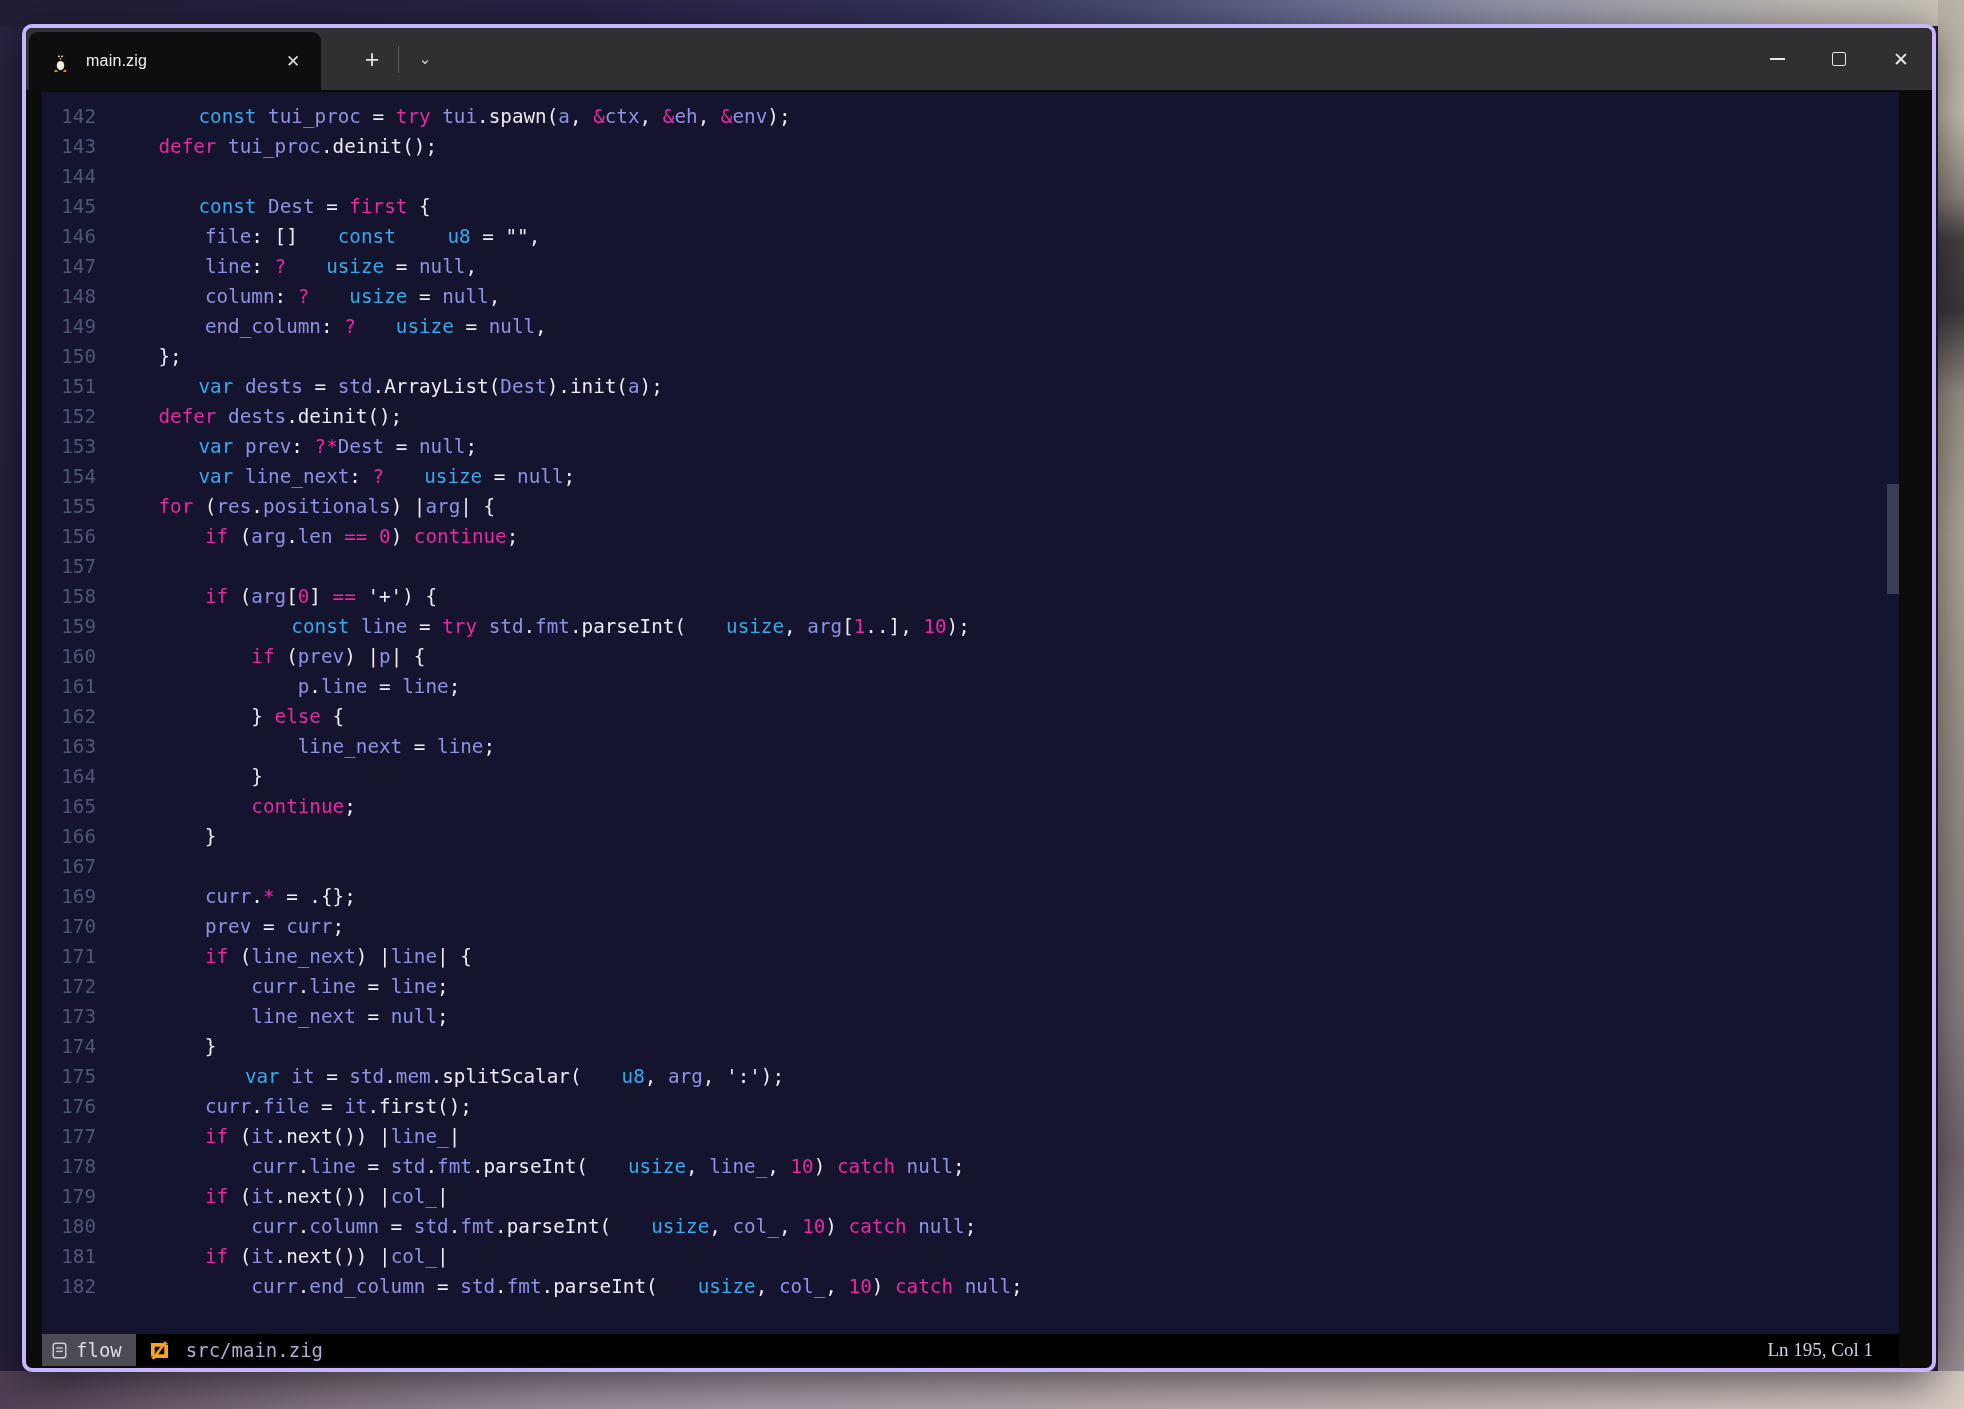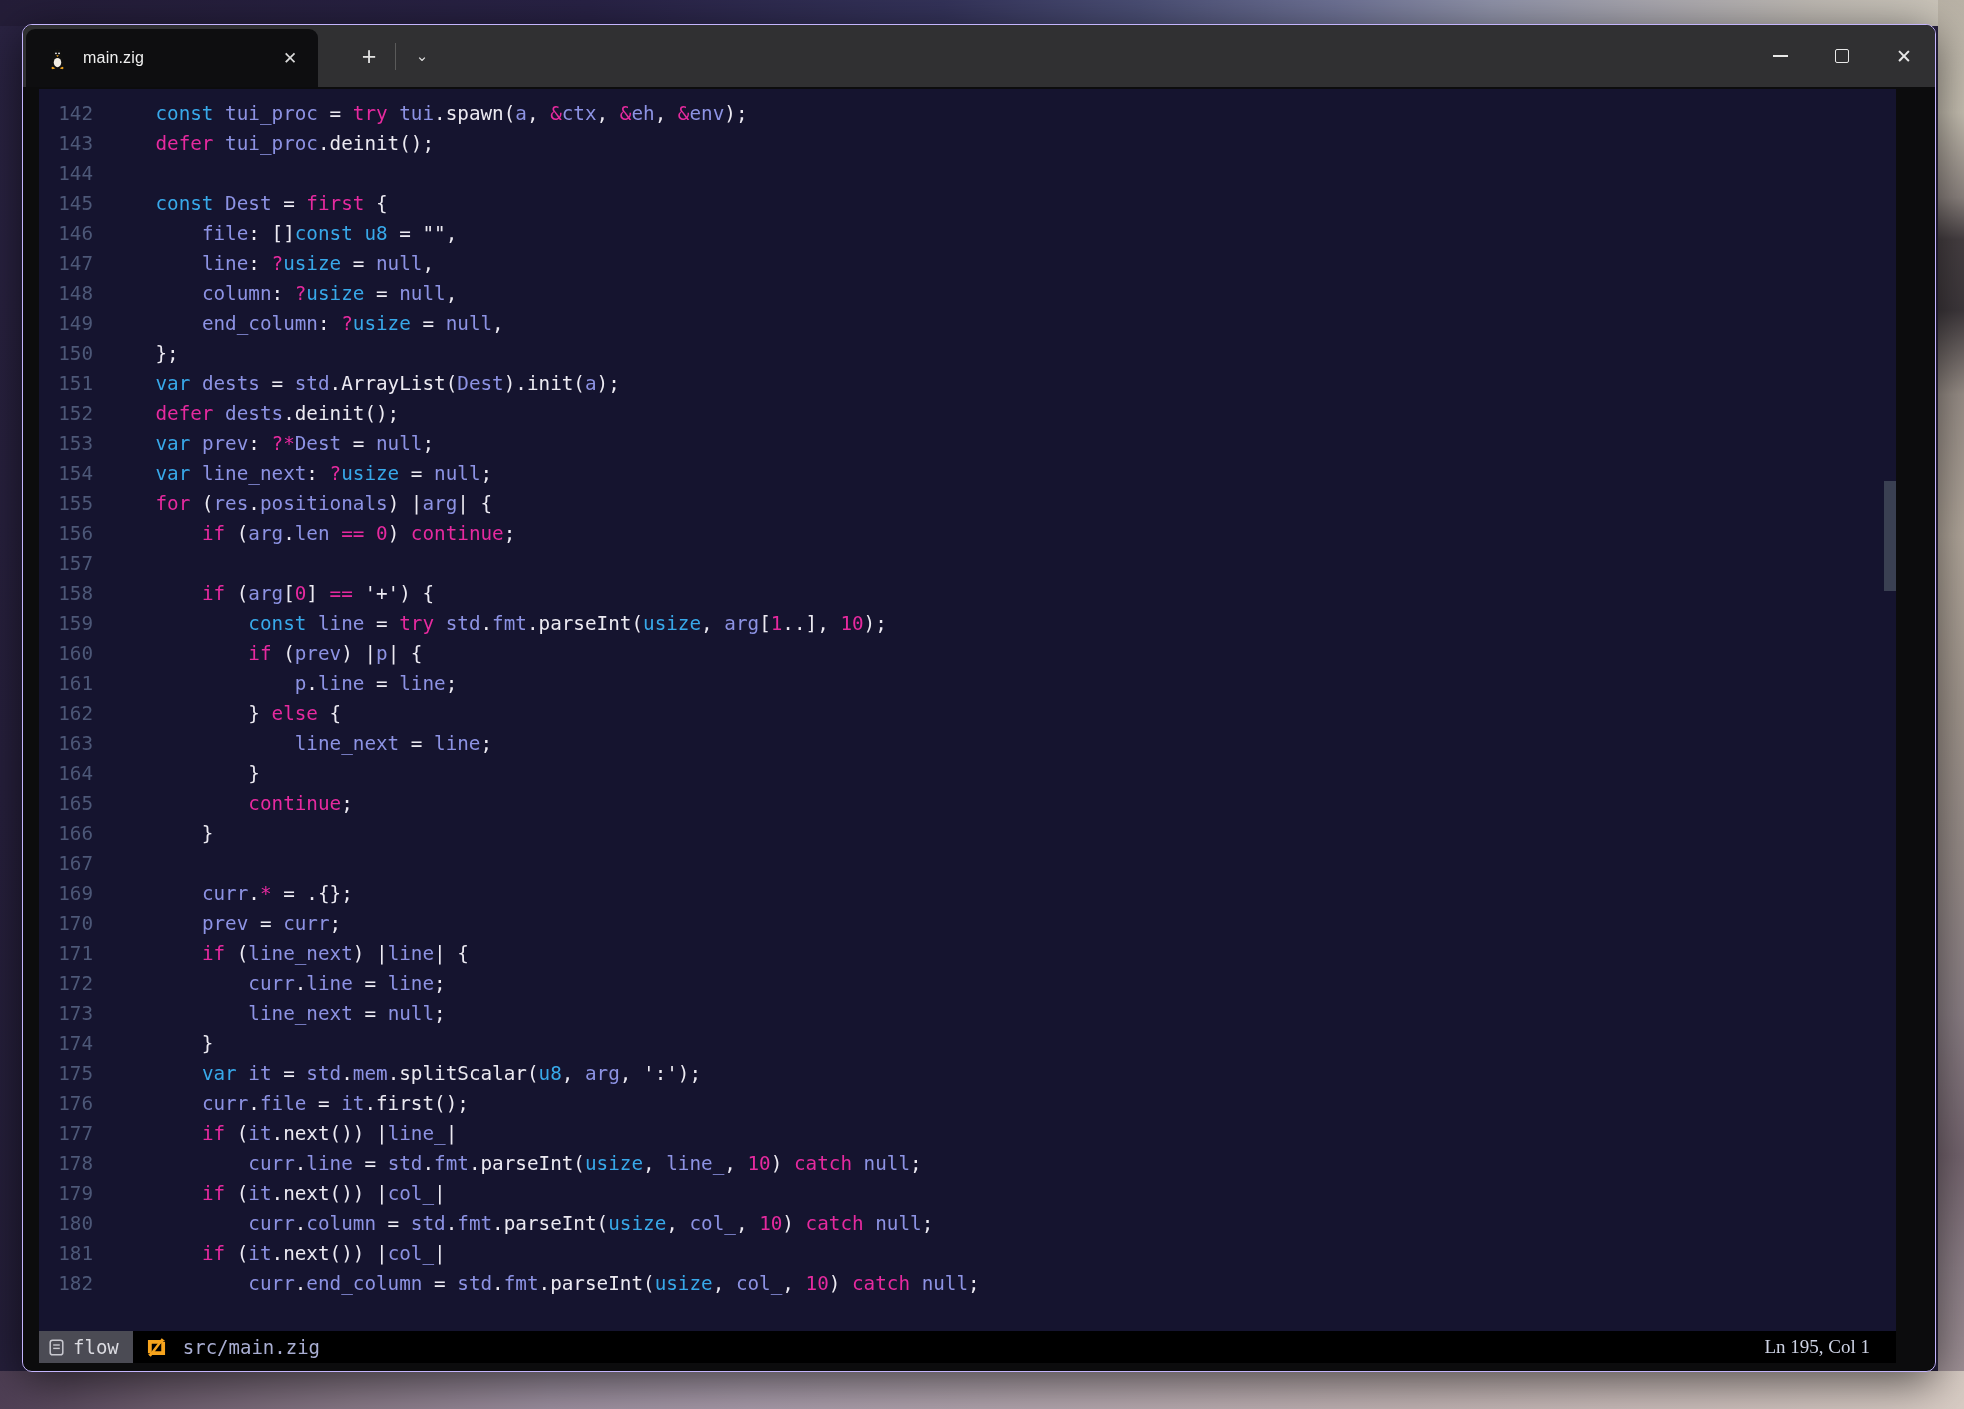--- a/index.html
+++ b/index.html
@@ -10,21 +10,21 @@
     background: linear-gradient(180deg,#2a2342 0%,#27203d 55%,#251f3a 100%); }
   .wall-top { position:absolute; top:0; left:0; width:100%; height:26px;
     background: linear-gradient(90deg,#241d38 0%,#282245 30%,#34335a 48%,#4a4e74 58%,#6d7194 68%,#8f92a8 76%,#a8a6ae 84%,#bdb8b2 92%,#ccc6ba 100%); }
   .wall-right { position:absolute; top:0; right:0; width:26px; height:100%;
     background: linear-gradient(180deg,#b9b2a6 0%,#c7c0b2 8%,#8d8480 14%,#474043 17%,#3e383c 22%,#9a9089 28%,#b3a89c 38%,#a2978e 50%,#968b88 62%,#8b7f85 72%,#75656f 82%,#8d7f87 90%,#a5979b 100%); }
   .wall-bottom { position:absolute; bottom:0; left:0; width:100%; height:38px;
     background: linear-gradient(90deg,#4f3f55 0%,#6d5d6e 8%,#897a88 18%,#9d90a0 28%,#a99cab 38%,#b2a5ae 50%,#bcaeb2 62%,#c3b5b5 72%,#cbbdbb 82%,#d2c5c0 92%,#d8ccc4 100%); }
 
   
   .window { position:absolute; left:22px; top:24px; width:1914px; height:1348px;
-    background:#0c0c0d; border-radius:10px; border:1px solid #c4b5fd;
+    background:#0c0c0d; border-radius:10px; border:4px solid #c4b5fd;
     box-shadow:0 10px 45px rgba(0,0,0,.6); overflow:hidden; }
 
   .titlebar { position:absolute; top:0; left:0; width:100%; height:62px; background:#303032; }
 
   .tab { position:absolute; left:3px; top:4px; width:292px; height:58px;
     background:#0e0e10; border-radius:9px 9px 0 0;
     display:flex; align-items:center; padding:0 14px 0 20px; }
   .tab-label { color:#efefef; font-size:16px; letter-spacing:.2px; margin-left:14px; }
   .tab-close { margin-left:auto; color:#d9d9d9; font-size:17px; font-weight:300;
     width:28px; height:28px; display:flex; align-items:center; justify-content:center; cursor:default; }
@@ -49,21 +49,21 @@
     background:#15142f; overflow:hidden;
     font-family:"DejaVu Sans Mono", monospace;padding-left:36px; }
 
   .code { position:absolute; top:10px; left:0; right:0; }
   .code-row { display:flex; height:30px; line-height:30px; font-size:19.3px; white-space:pre; }
   .gutter { display:inline-block; width:54px; text-align:right; color:var(--ln,#4d5878); flex:0 0 54px; }
   .code-text { margin-left:16px; }
 
   .tk-w { color:var(--fg,#eceaf2); }
   .tk-i { color:var(--ident,#8d93e4); }
-  .tk-c { color:var(--kwc,#38a9ea); }
+  .tk-c { color:var(--kwc,#38a9ea);margin-left:40px; }
   .tk-p { color:var(--kwp,#e62a9f); }
 
   .scroll-thumb { position:absolute; left:1845px; top:392px; width:12px; height:110px; background:#3a4052; }
 
   
   .statusbar { position:absolute; left:0; right:0; bottom:0; height:32px; background:#000000;
     display:flex; align-items:center;
     font-family:"DejaVu Sans Mono", monospace; font-size:19px; }
   .mode-chip { height:32px; background:#4b4b54; color:#dcdce2;
     display:flex; align-items:center; gap:9px; padding:0 14px 0 10px; }

